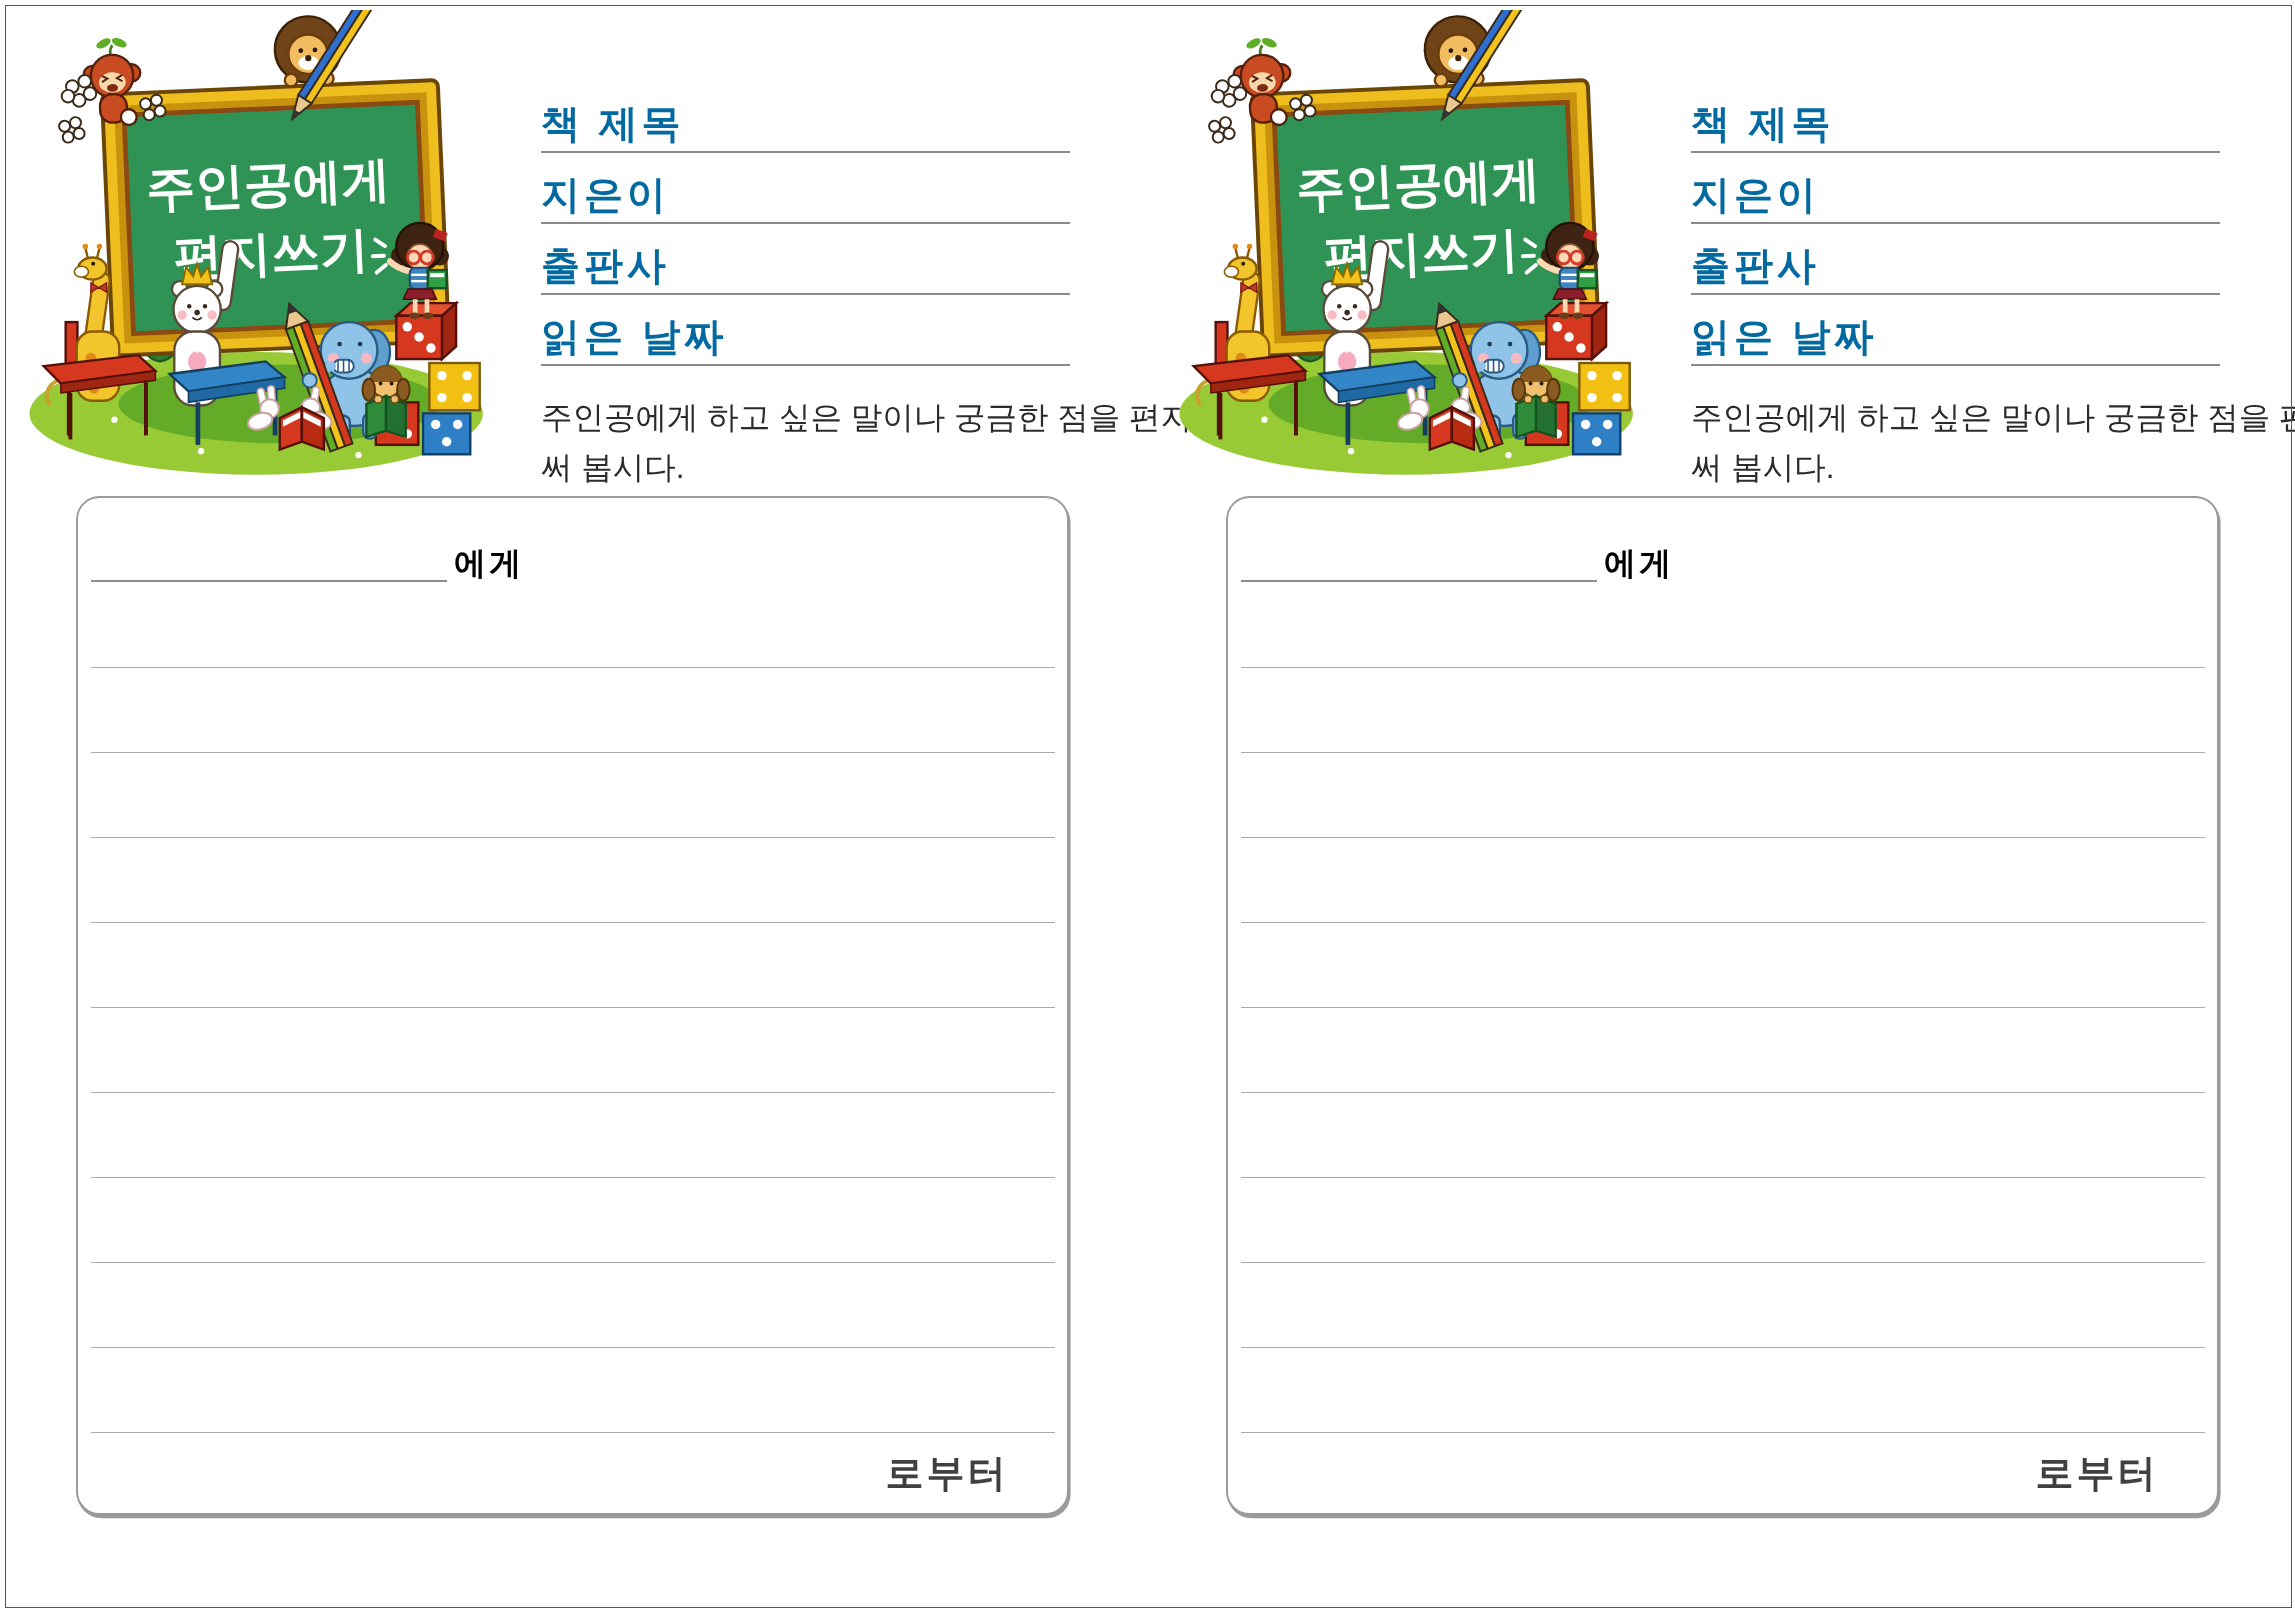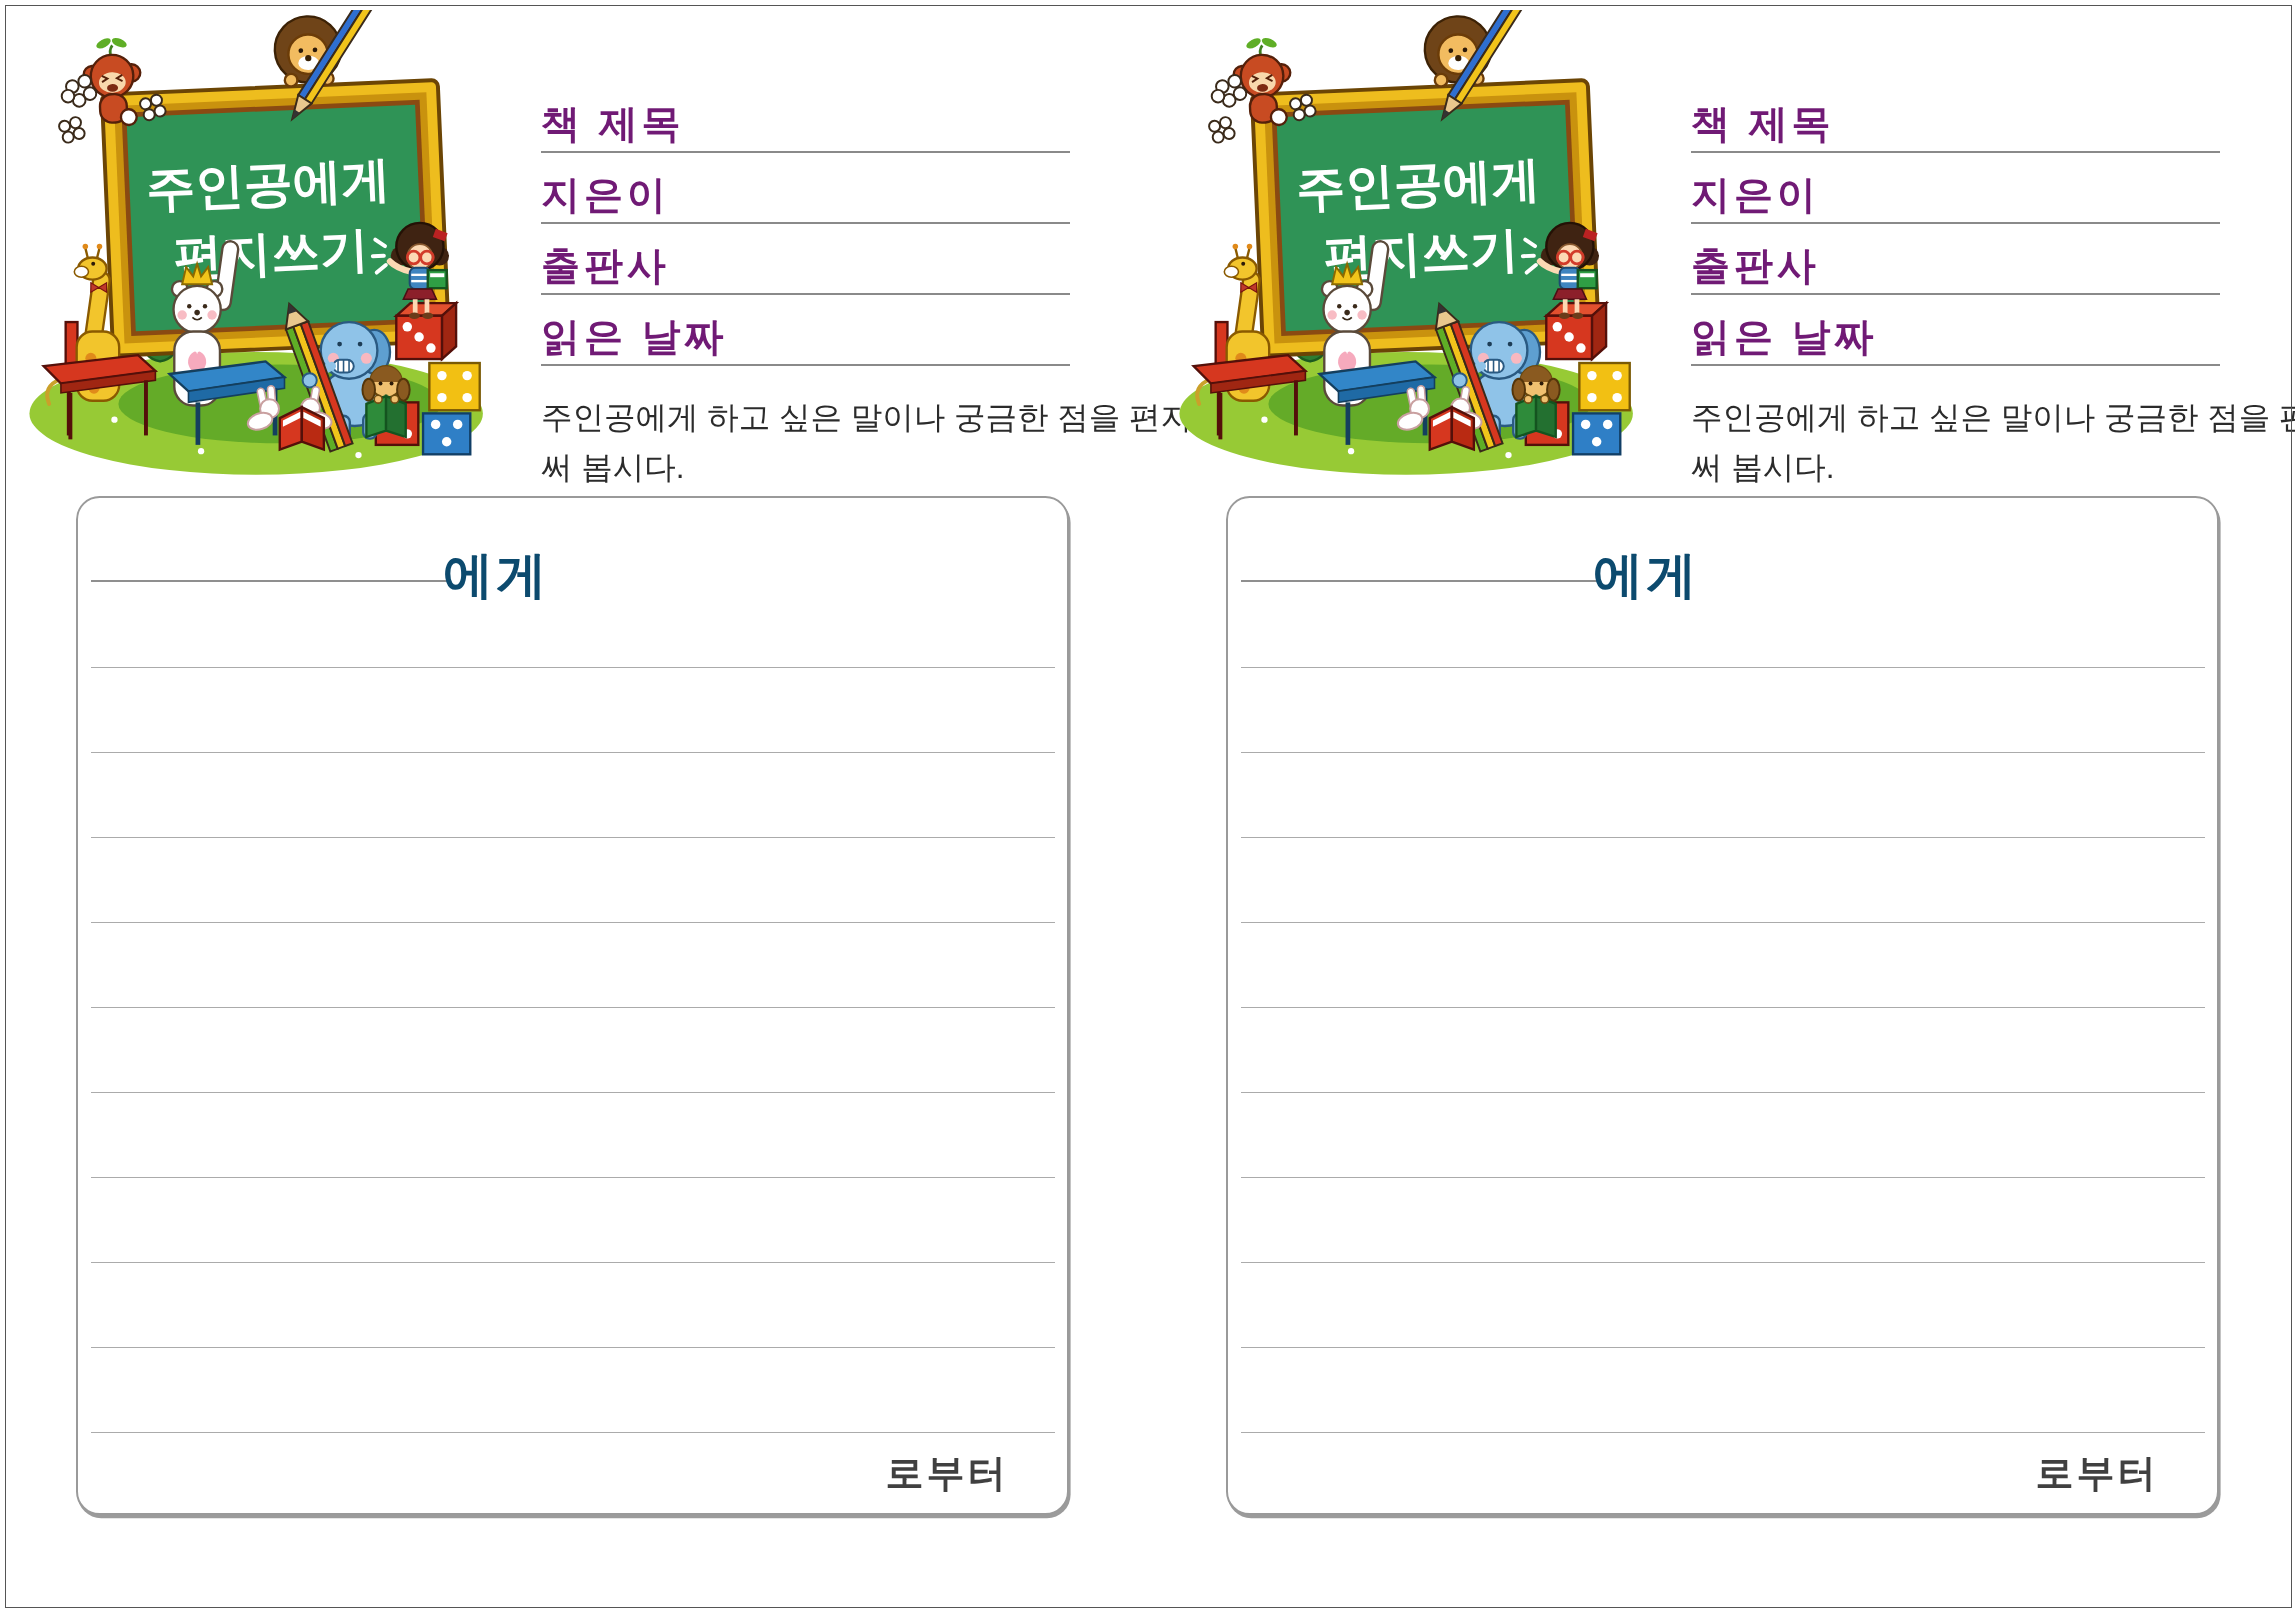--- a/index.html
+++ b/index.html
@@ -14,33 +14,33 @@
   .panel{position:absolute;top:0;width:1148px;height:1613px;}
   .panel-left{left:0;}
   .panel-right{left:1150px;}
 
   .illustration{position:absolute;left:19.7px;top:9.5px;width:492px;height:473px;}
 
   .fields{position:absolute;left:541px;top:82px;width:529px;}
   .field-row{position:relative;height:71px;border-bottom:2.4px solid #8a8a8a;box-sizing:border-box;}
   .field-label{
     position:absolute;left:0;bottom:7.9px;font-size:39px;font-weight:700;
-    color:#701a75;letter-spacing:3.9px;white-space:nowrap;line-height:1;
+    color:#0369a1;letter-spacing:3.9px;white-space:nowrap;line-height:1;
   }
 
   .instruction{position:absolute;left:541px;top:392px;width:551px;color:#2b2b2b;}
   .instruction div{font-size:31.5px;line-height:50px;white-space:nowrap;}
 
   .letter-box{
     position:absolute;left:76px;top:496px;width:993px;height:1019px;
     border:2.4px solid #9a9a9a;border-radius:23.6px;background:#fff;
     box-shadow:1.6px 3.2px 0 0 #9b9b9b;box-sizing:border-box;
   }
   .to-blank{position:absolute;left:13.4px;top:82px;width:356px;height:0;border-bottom:2.4px solid #8f8f8f;}
-  .to-suffix{position:absolute;left:365px;top:44px;font-size:50px;font-weight:700;color:#0c4a6e;letter-spacing:3.2px;}
+  .to-suffix{position:absolute;left:376px;top:44px;font-size:32px;font-weight:700;color:#000000;letter-spacing:3.2px;}
   .ruled-lines{position:absolute;left:13.4px;right:11.8px;top:85px;}
   .ruled-line{height:85px;border-bottom:1.6px solid #ababab;box-sizing:border-box;}
   .from-suffix{position:absolute;right:58px;top:950px;font-size:38px;font-weight:700;color:#404040;letter-spacing:3.2px;}
 
   .board-title-text{font-family:"Liberation Sans", sans-serif;font-weight:bold;}
 </style>
 </head>
 <body>
 
 <div class="panel panel-left">

